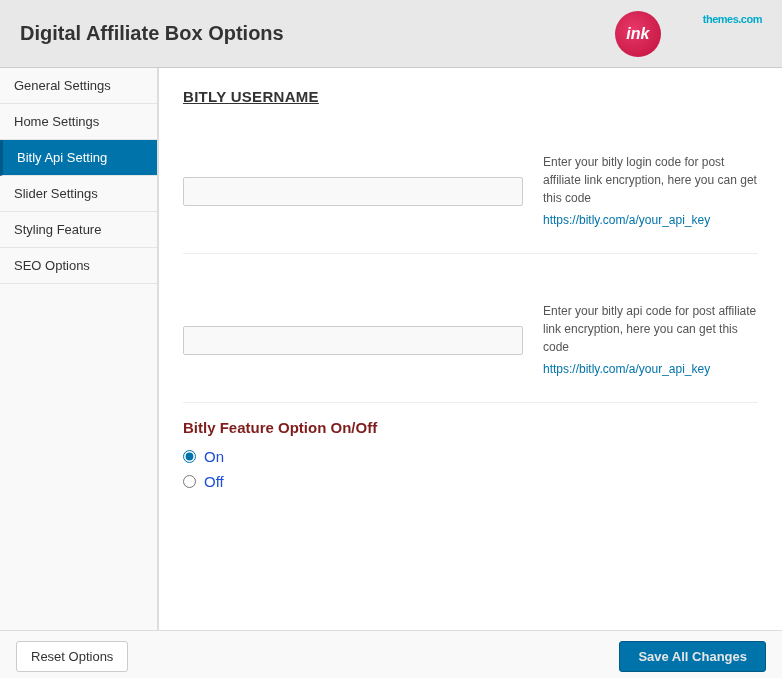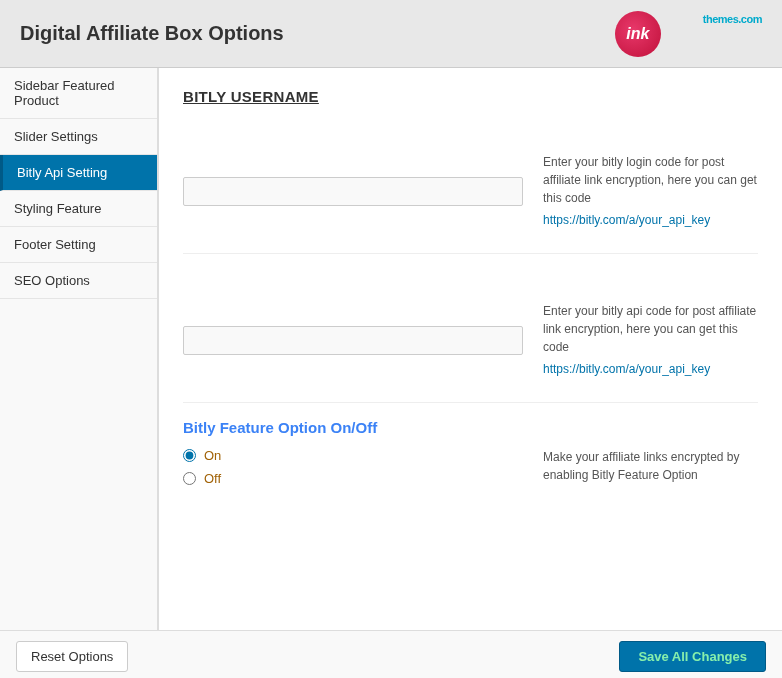--- a/index.html
+++ b/index.html
@@ -134,36 +134,36 @@
       border: 1px solid #ccc;
       border-radius: 2px;
       font-size: 13px;
       background: #f9f9f9;
       color: #333;
     }
 
     .option-title {
       font-size: 15px;
       font-weight: bold;
-      color: #3b82f6;
+      color: #7f1d1d;
       margin-bottom: 12px;
     }
 
     .radio-row {
       display: flex;
       align-items: center;
       margin-bottom: 8px;
     }
     .radio-row input[type="radio"] {
       margin-right: 8px;
       accent-color: #0073aa;
     }
     .radio-label {
-      font-size: 13px;
-      color: #a16207;
+      font-size: 15px;
+      color: #1d4ed8;
     }
 
     .radio-group-row {
       display: flex;
       align-items: flex-start;
     }
     .radio-group-col {
       flex: 0 0 340px;
     }
     .radio-desc-col {
@@ -193,21 +193,21 @@
       font-size: 13px;
       color: #333;
     }
     .btn-save {
       background: #0073aa;
       border: 1px solid #005a87;
       padding: 7px 18px;
       border-radius: 3px;
       cursor: pointer;
       font-size: 13px;
-      color: #86efac;
+      color: #e5e5e5;
       font-weight: bold;
     }
 
     .divider {
       border: none;
       border-top: 1px solid #eee;
       margin: 16px 0;
     }
   </style>
 </head>
@@ -222,33 +222,33 @@
     <span class="logo-text">
       <span>themes</span><span>.com</span>
     </span>
   </div>
 </div>
 
 <div class="layout">
 
   <nav class="sidebar">
     <div class="sidebar-item">
-      <span>Sidebar Featured Product</span>
-    </div>
-    <div class="sidebar-item">
-      <span>Slider Settings</span>
+      <span>General Settings</span>
+    </div>
+    <div class="sidebar-item">
+      <span>Home Settings</span>
     </div>
     <div class="sidebar-item active">
       <span>Bitly Api Setting</span>
     </div>
     <div class="sidebar-item">
+      <span>Slider Settings</span>
+    </div>
+    <div class="sidebar-item">
       <span>Styling Feature</span>
-    </div>
-    <div class="sidebar-item">
-      <span>Footer Setting</span>
     </div>
     <div class="sidebar-item">
       <span>SEO Options</span>
     </div>
   </nav>
 
   <div class="content">
 
     <h2 class="section-title">BITLY USERNAME</h2>
     <div class="field-row">
@@ -280,23 +280,20 @@
       <div class="radio-group-col">
         <div class="radio-row">
           <input type="radio" id="opt-on" name="bitly_feature" checked="" style="">
           <label class="radio-label" for="opt-on">On</label>
         </div>
         <div class="radio-row">
           <input type="radio" id="opt-off" name="bitly_feature" style="">
           <label class="radio-label" for="opt-off">Off</label>
         </div>
       </div>
-      <div class="radio-desc-col">
-        <span>Make your affiliate links encrypted by enabling Bitly Feature Option</span>
-      </div>
     </div>
 
   </div>
 </div>
 
 <div class="footer">
   <button class="btn-reset">Reset Options</button>
   <button class="btn-save">Save All Changes</button>
 </div>
 

